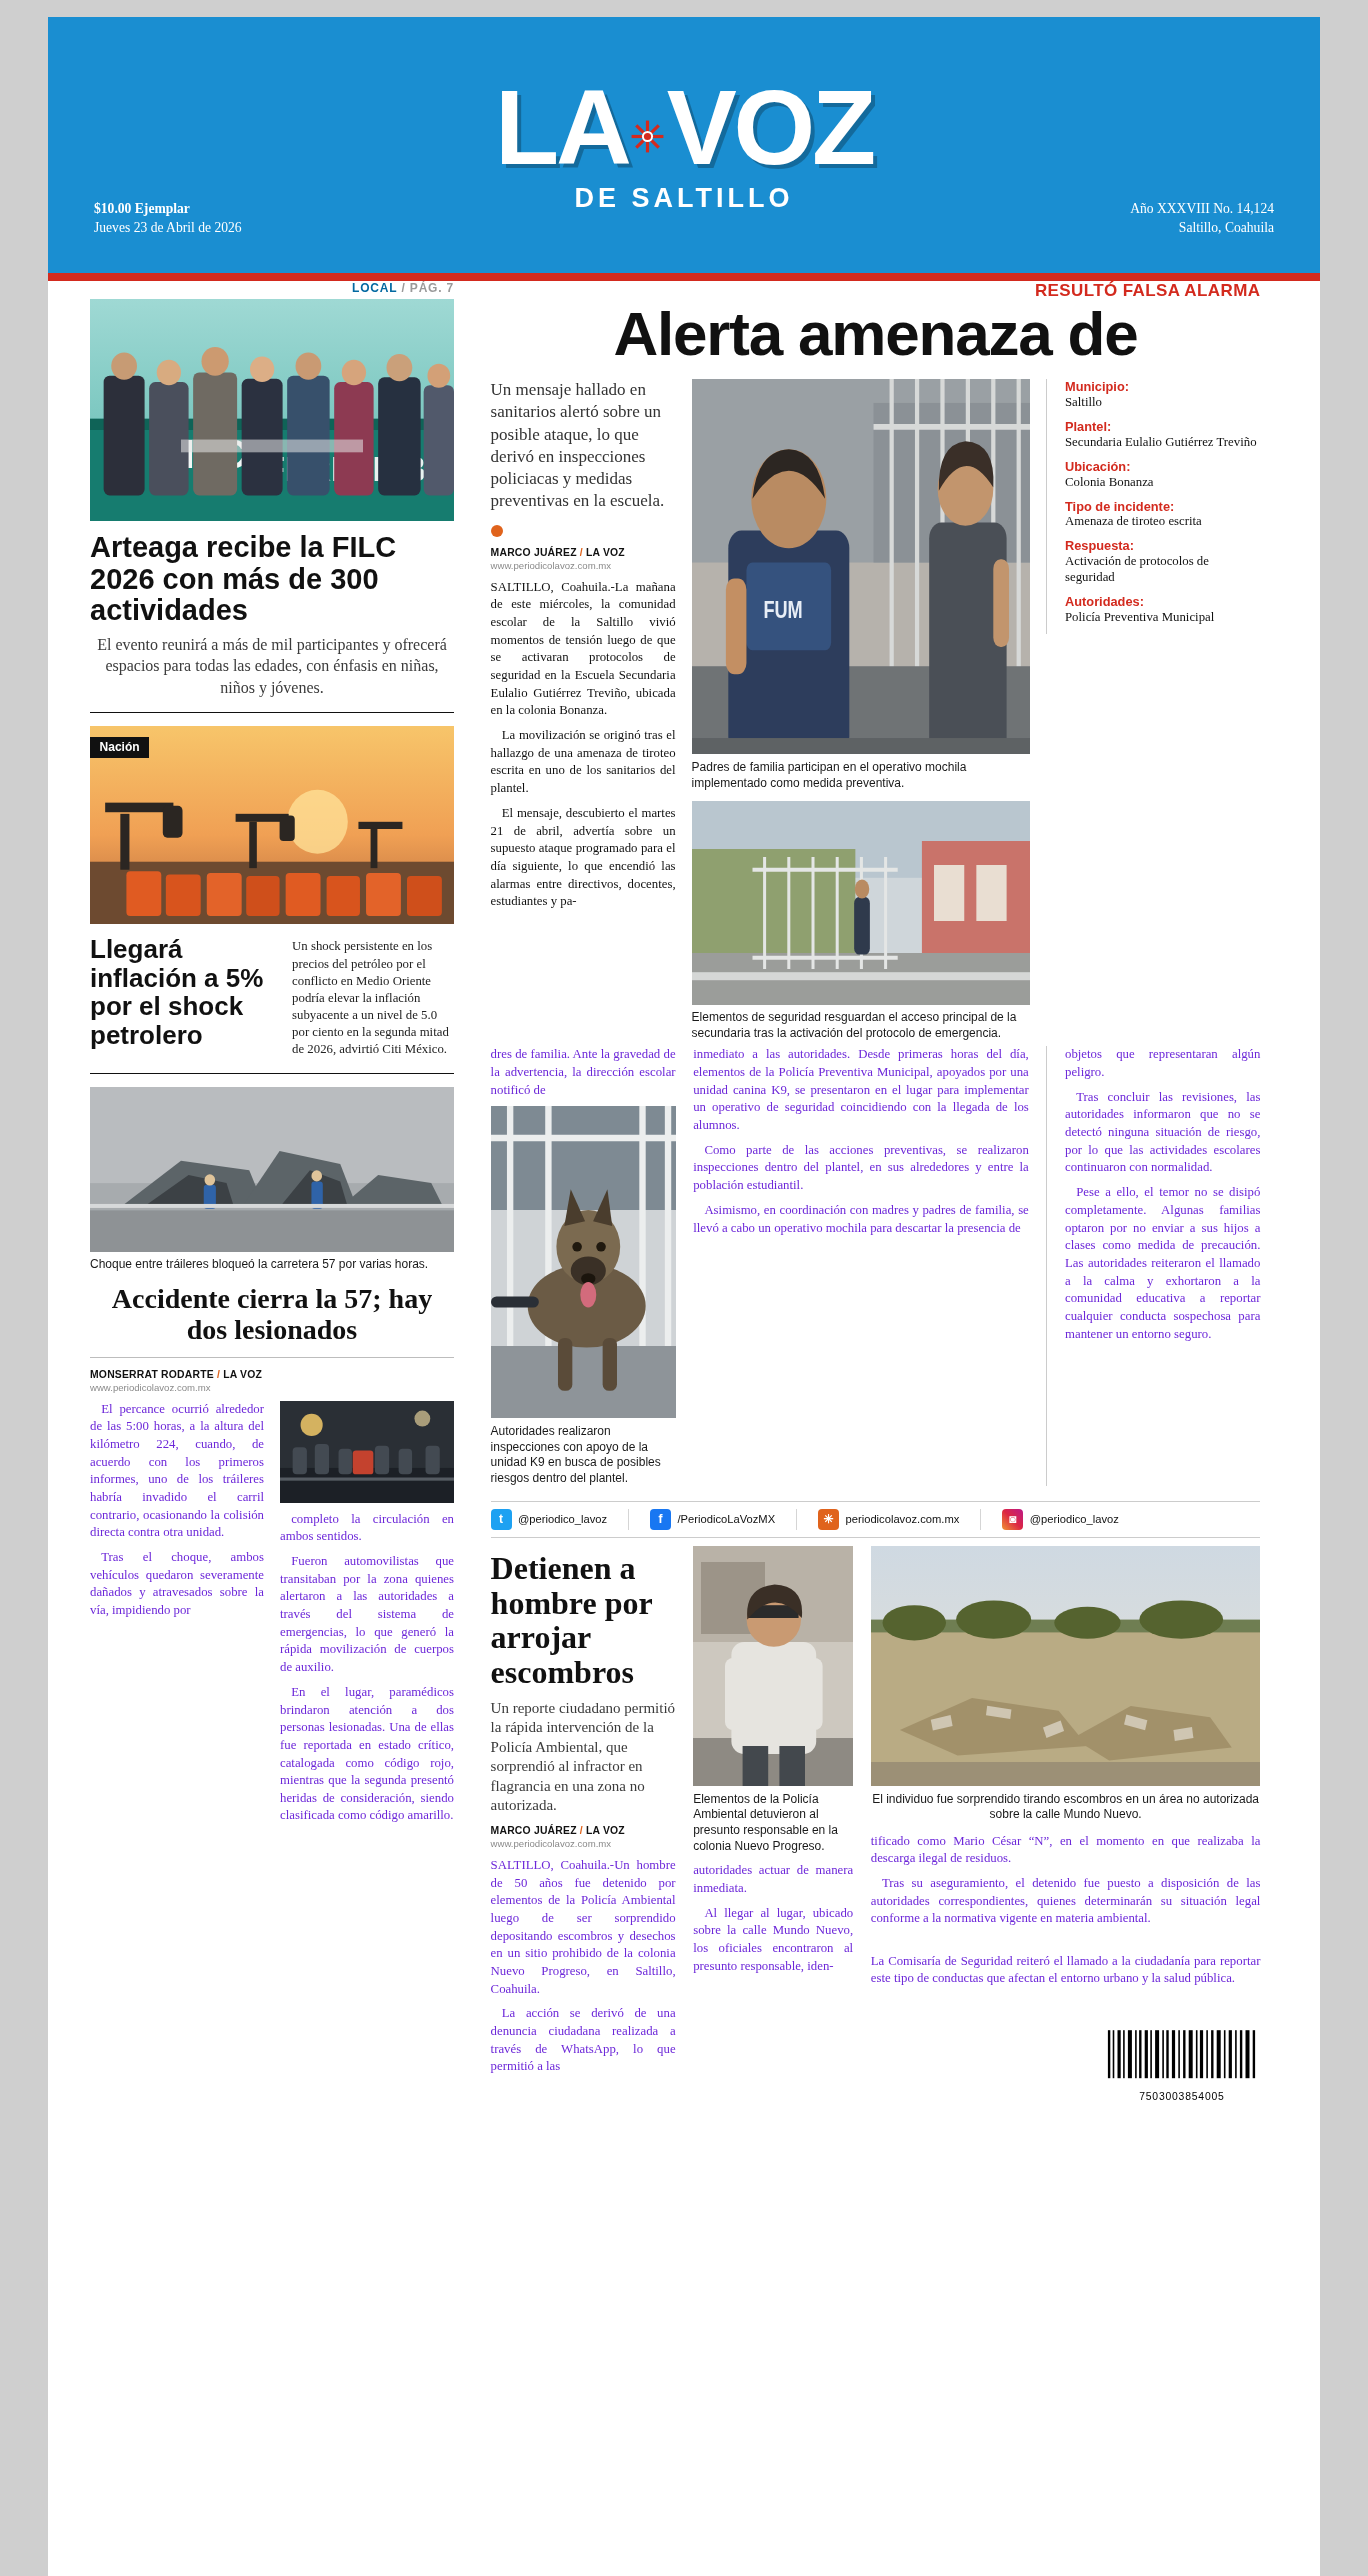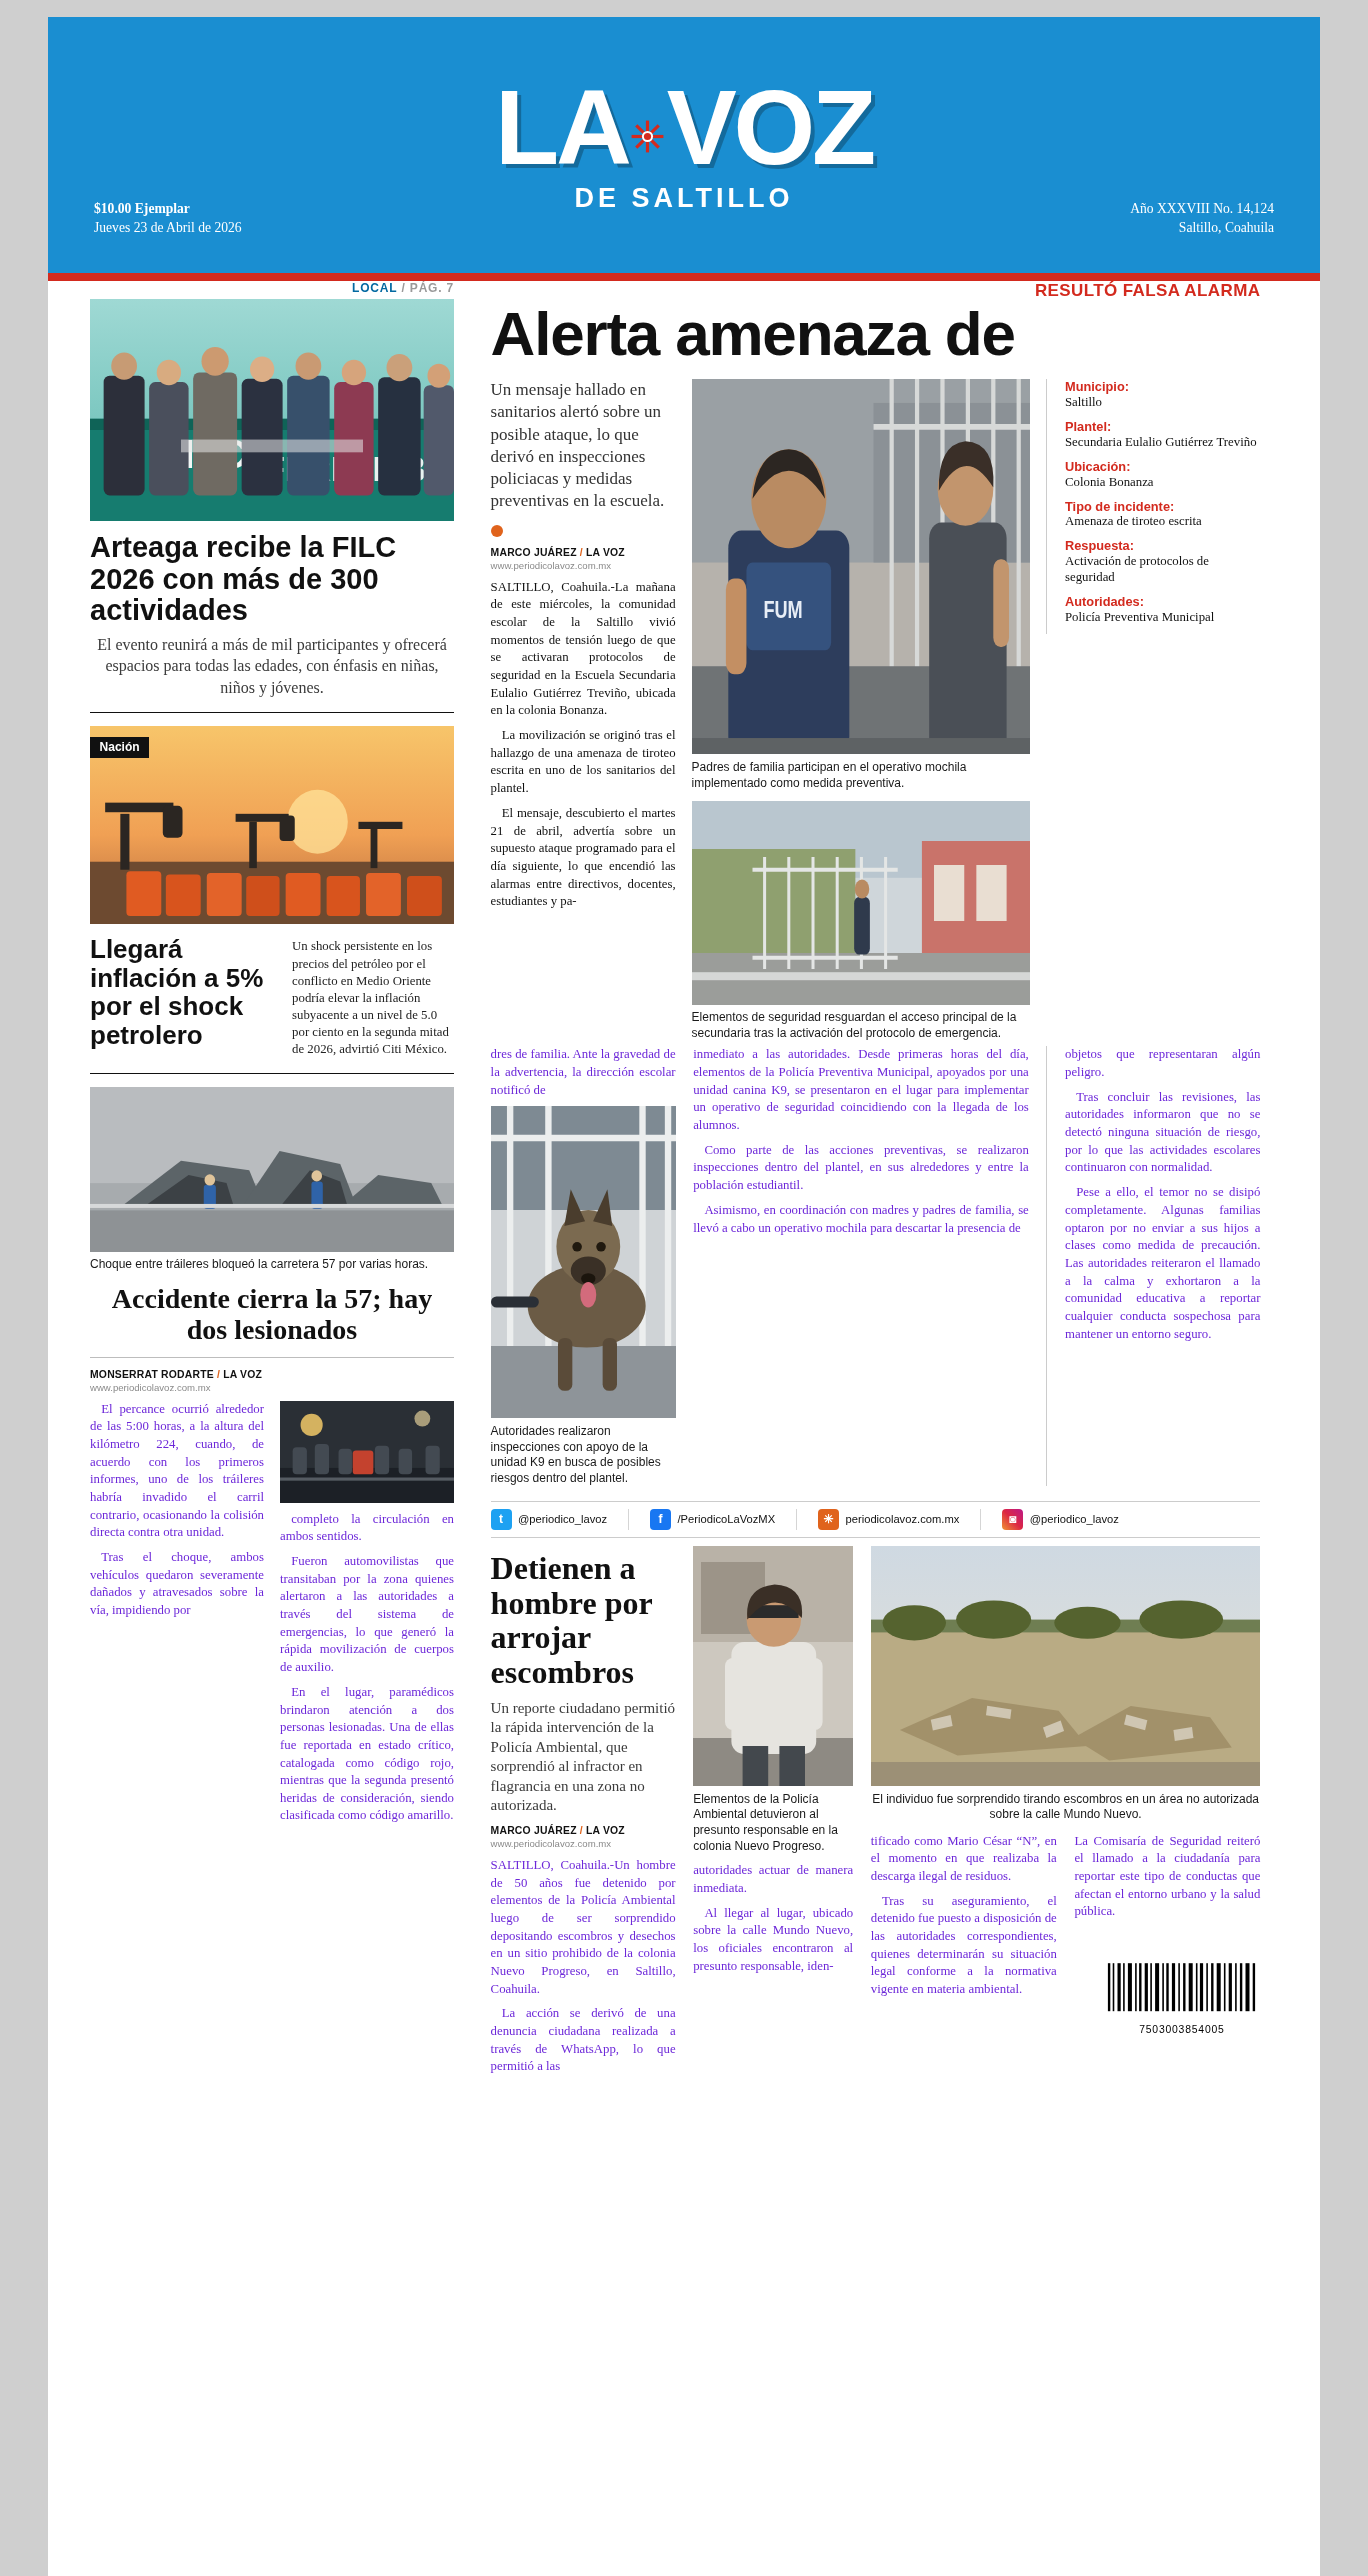--- a/index.html
+++ b/index.html
@@ -43,21 +43,21 @@
 
   .hl-acc{font-family:"Liberation Serif",serif;font-weight:bold;font-size:28px;line-height:1.1;color:#111;text-align:center;margin:11.2px 0 8px;}
   .byline{font-family:"Liberation Sans",sans-serif;font-size:10.4px;font-weight:bold;color:#111;letter-spacing:0.2px;}
   .byline .slash{color:#e0631c;}
   .byurl{font-family:"Liberation Sans",sans-serif;font-size:9.6px;color:#8a8a8a;margin-top:1.6px;}
   .body1{font-family:Liberation Serif, serif;font-size:12.8px;line-height:1.38;color:#6d28d9;text-align:justify;}
   .body1 p{margin:0 0 7.2px;text-indent:11.2px;}
 
   
   .main-kicker{font-family:"Liberation Sans",sans-serif;font-weight:bold;font-size:17px;color:#d32a1e;text-align:right;letter-spacing:0.4px;margin-bottom:3.2px;}
-  .main-hl{font-family:"Liberation Sans",sans-serif;font-weight:bold;font-size:62px;line-height:0.98;color:#111;text-align:left;letter-spacing:-1.2px;margin:0 0 14.4px;}
+  .main-hl{font-family:"Liberation Sans",sans-serif;font-weight:bold;font-size:62px;line-height:0.98;color:#111;text-align:center;letter-spacing:-1.2px;margin:0 0 14.4px;}
 
   .lead-row{display:flex;gap:16px;align-items:flex-start;}
   .lead-col{width:185px;flex:none;}
   .lead-dek{font-family:"Liberation Serif",serif;font-size:17px;line-height:1.3;color:#333;margin-bottom:12.8px;}
   .dot{width:12.8px;height:12.8px;border-radius:50%;background:#e0631c;margin:8px 0 9.6px;}
   .lead-body{font-family:"Liberation Serif",serif;font-size:12.8px;line-height:1.38;color:#111;text-align:justify;}
   .lead-body p{margin:0 0 7.2px;text-indent:11.2px;}
 
   .mainphoto{flex:1;}
   .rail{width:214px;flex:none;padding-left:17.6px;box-sizing:border-box;border-left:0.8px solid #ccc;}
@@ -534,21 +534,21 @@
                   <rect x="160" y="202" width="34" height="12" transform="rotate(8 177 208)"></rect>
                   <rect x="240" y="222" width="26" height="14" transform="rotate(-20 253 229)"></rect>
                   <rect x="352" y="214" width="30" height="13" transform="rotate(14 367 220)"></rect>
                   <rect x="420" y="228" width="26" height="14" transform="rotate(-8 433 235)"></rect>
                 </g>
                 <rect y="270" width="540" height="30" fill="#9c9076"></rect>
               </svg>
             </div>
             <div class="cap" style="text-align:center;">El individuo fue sorprendido tirando escombros en un área no autorizada sobre la calle Mundo Nuevo.</div>
 
-            <div style="display:flex;gap:17.6px;margin-top:9.6px;">
+            <div style="display:flex;gap:17.6px;margin-top:9.6px;flex-direction:column;">
               <div style="flex:1;">
                 <div class="body1">
                   <p style="text-indent:0">tificado como Mario César “N”, en el momento en que realizaba la descarga ilegal de residuos.</p>
                   <p>Tras su aseguramiento, el detenido fue puesto a disposición de las autoridades correspondientes, quienes determinarán su situación legal conforme a la normativa vigente en materia ambiental.</p>
                 </div>
               </div>
               <div style="flex:1;">
                 <div class="body1">
                   <p style="text-indent:0">La Comisaría de Seguridad reiteró el llamado a la ciudadanía para reportar este tipo de conductas que afectan el entorno urbano y la salud pública.</p>
                 </div>

